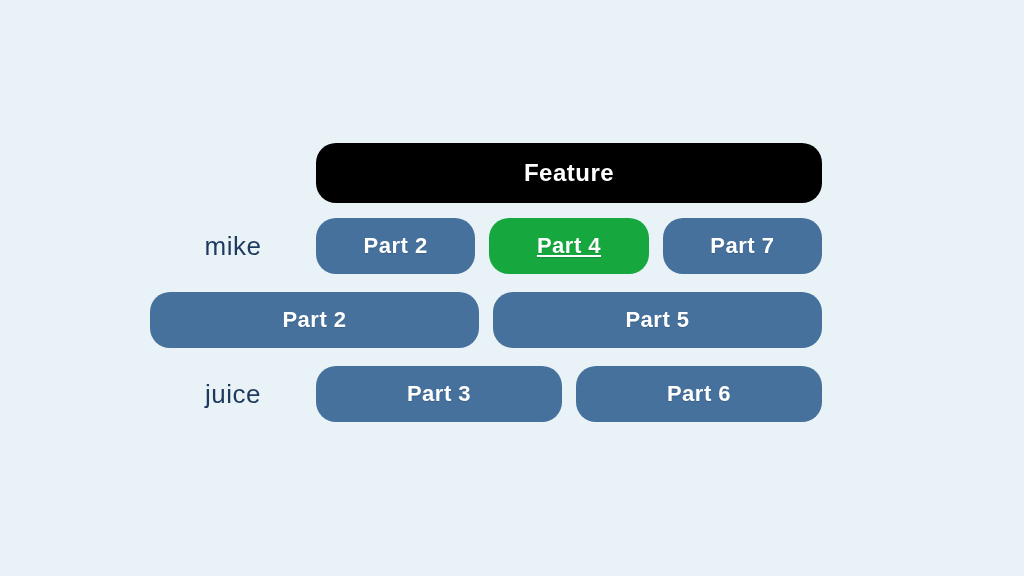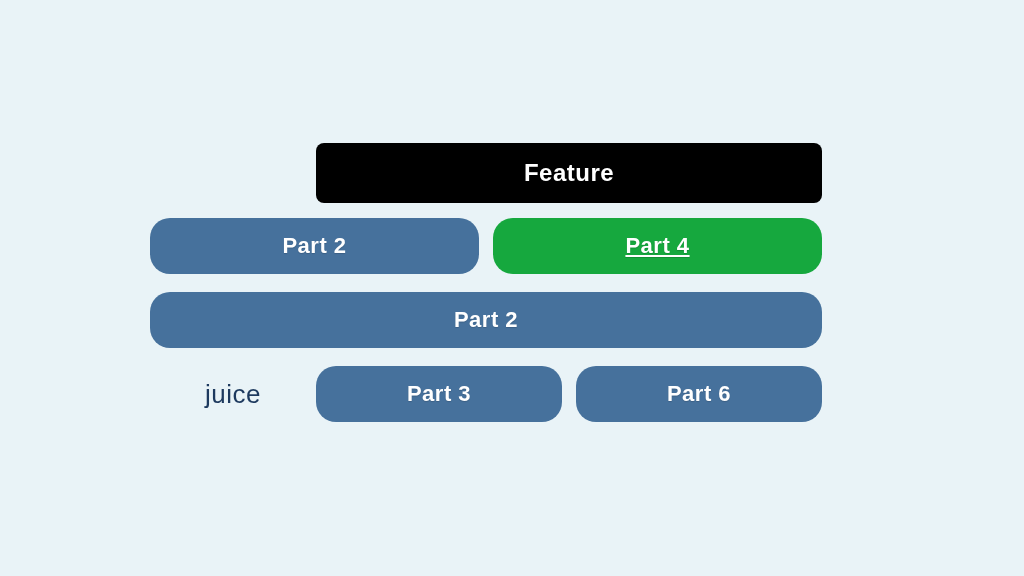--- a/index.html
+++ b/index.html
@@ -41,21 +41,21 @@
     align-items: center;
     justify-content: center;
     color: var(--label_text, #1e3a5f);
     font-size: 26px;
     font-weight: 500;
     letter-spacing: 0.5px;
   }
   .feature-bar {
     flex: 1;
     background: var(--bar_black, #000000);
-    border-radius: 8px;
+    border-radius: 20px;
     display: flex;
     align-items: center;
     justify-content: center;
     color: var(--pill_text, #ffffff);
     font-size: 24px;
     font-weight: 600;
     letter-spacing: 0.5px;
   }
   .pills {
     flex: 1;
@@ -89,29 +89,32 @@
   <div class="grid">
 
     <div class="row header-row">
       <div class="label-cell"></div>
       <div class="feature-bar">
         <span>Feature</span>
       </div>
     </div>
 
     <div class="row data-row">
+      <div class="label-cell">mike</div>
       <div class="pills">
         <div class="pill" data-color="blue">Part 2</div>
         <div class="pill" data-color="green">Part 4</div>
+        <div class="pill" data-color="blue">Part 7</div>
       </div>
     </div>
 
     <div class="row data-row">
       <div class="pills">
         <div class="pill" data-color="blue">Part 2</div>
+        <div class="pill" data-color="blue">Part 5</div>
       </div>
     </div>
 
     <div class="row data-row">
       <div class="label-cell">juice</div>
       <div class="pills">
         <div class="pill" data-color="blue">Part 3</div>
         <div class="pill" data-color="blue">Part 6</div>
       </div>
     </div>

